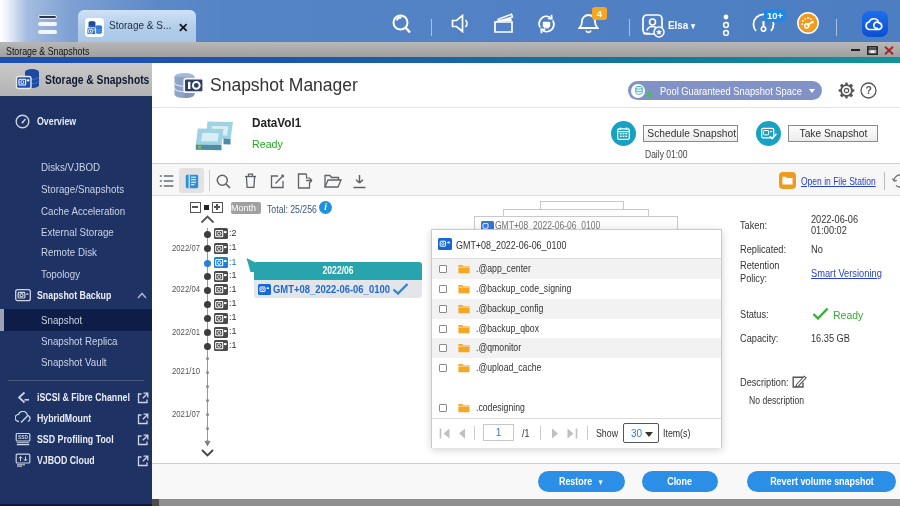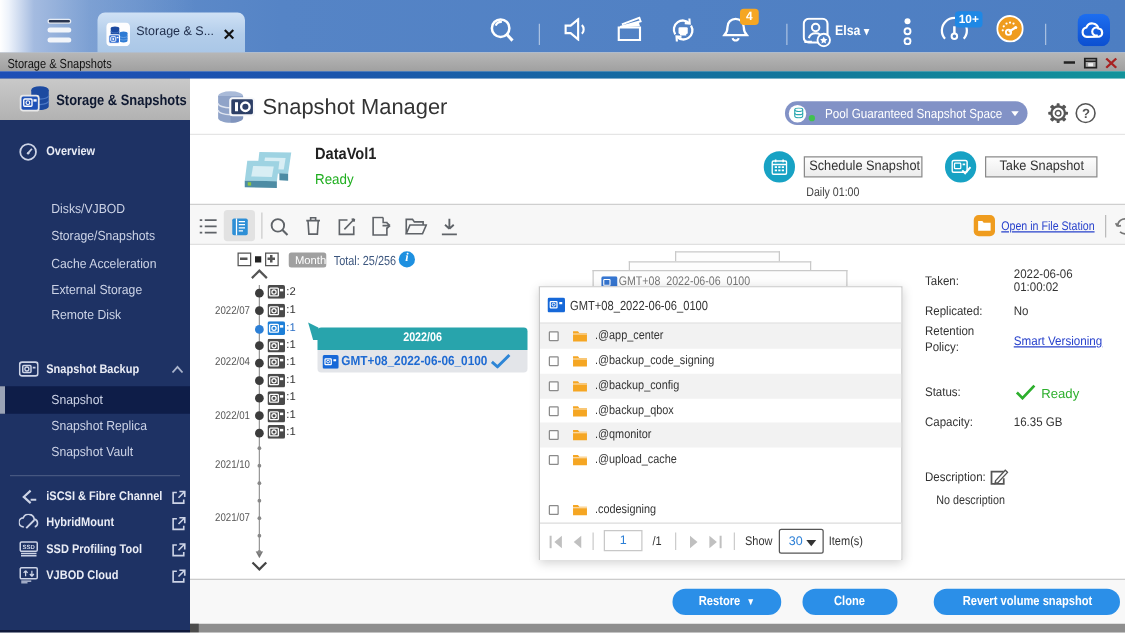--- a/index.html
+++ b/index.html
@@ -74,21 +74,21 @@
 #daily { position:absolute; left:645px; top:148.5px; font-size:10px; color:#444; transform:scaleX(.85); transform-origin:0 50%; }
 
 #toolbar { position:absolute; left:152px; top:164px; width:748px; height:32px; background:#f7f7f7; border-bottom:1px solid #e0e0e0; }
 #selico { position:absolute; left:179px; top:168px; width:25px; height:25px; background:#e2e2e2; border-radius:3px; }
 #ofs { position:absolute; left:779px; top:172px; width:17px; height:17px; background:#ef9c1e; border-radius:4px; }
 #ofslink { position:absolute; left:801px; top:176px; font-size:10px; color:#2741cc; text-decoration:underline; white-space:nowrap; transform:scaleX(.85); transform-origin:0 50%;}
 
 
 .zoombox { position:absolute; width:11px; height:11px; border:1.5px solid #555; background:#fff; }
 #monthbadge { position:absolute; left:231px; top:202px; width:30px; height:12px; background:#a0a0a0; border-radius:2px;
-  color:#fff; font-size:9px; text-align:right; line-height:12px; }
+  color:#fff; font-size:9px; text-align:left; line-height:12px; }
 #total { position:absolute; left:267px; top:202.5px; font-size:10.5px; color:#3c567e; white-space:nowrap; transform:scaleX(.83); transform-origin:0 50%;}
 #infoc { position:absolute; left:319px; top:201px; width:13px; height:13px; border-radius:50%; background:#1e90e0;
   color:#fff; font-size:9.5px; font-weight:bold; font-style:italic; text-align:center; line-height:13px; font-family:"Liberation Serif",serif;}
 #vline { position:absolute; left:207px; top:228px; width:1px; height:215px; background:#999; }
 .tldot { position:absolute; width:7px; height:7px; border-radius:50%; background:#3c3c3c; left:204px; }
 .tldot.blue { background:#2b7fd6; }
 .tltick { position:absolute; width:3px; height:3px; border-radius:50%; background:#888; left:206px; }
 .tlbadge { position:absolute; left:213.5px; width:14px; height:11px; }
 
 .tlcount { position:absolute; left:229px; font-size:9px; color:#333; line-height:11px; }
@@ -286,20 +286,23 @@
       <span class="t2">Storage/Snapshots</span>
     </div>
   <div class="nav" style="top:200px">
       <span class="t2">Cache Acceleration</span>
     </div>
   <div class="nav" style="top:221px">
       <span class="t2">External Storage</span>
     </div>
   <div class="nav" style="top:241px">
       <span class="t2">Remote Disk</span>
+    </div>
+  <div class="nav" style="top:263px">
+      <span class="t2">Topology</span>
     </div>
   <div class="nav" style="top:285px">
       <svg class="navic" width="16" height="14" viewBox="0 0 16 14">
         <rect x="0.7" y="1.7" width="14.6" height="11" rx="2" fill="none" stroke="#cdd4e6" stroke-width="1.3"></rect>
         <rect x="3.2" y="4.4" width="6.6" height="5.6" rx="0.8" fill="none" stroke="#cdd4e6" stroke-width="1.2"></rect>
         <circle cx="6.5" cy="7.2" r="1.6" fill="none" stroke="#cdd4e6" stroke-width="1.1"></circle>
         <rect x="11.2" y="5.4" width="2.2" height="1.4" fill="#cdd4e6"></rect>
       </svg>
       <span class="t1">Snapshot Backup</span>
       <svg class="navchev" width="10" height="7" viewBox="0 0 10 7">

